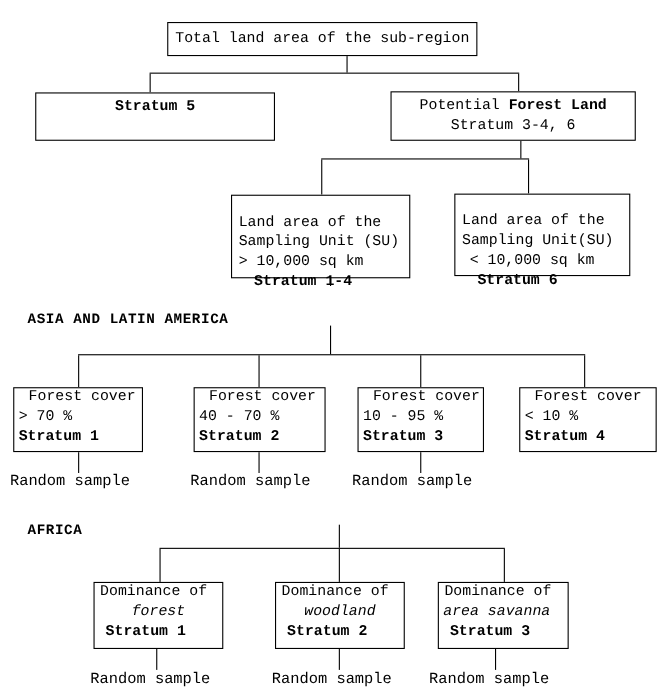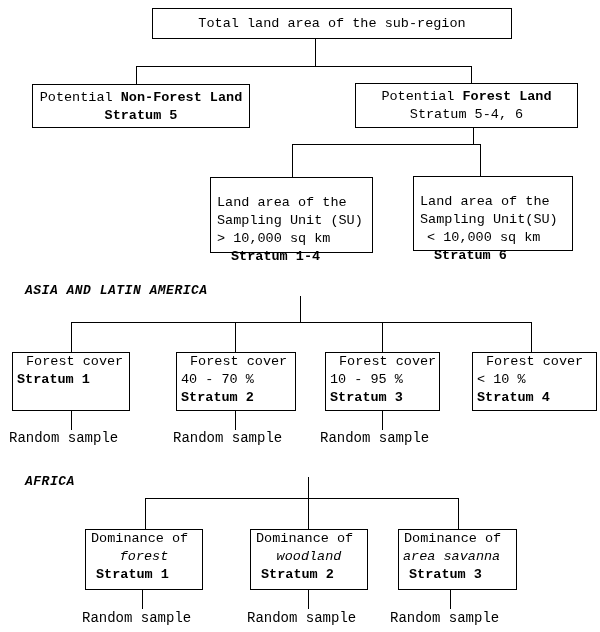--- a/index.html
+++ b/index.html
@@ -20,21 +20,21 @@
   .p13{padding-left:13px;}
   .p20{padding-left:20px;}
   .b{font-weight:bold;}
   .i{font-style:italic;}
   .pt2{padding-top:16px;}
   .pt3{padding-top:0;}
   .pt4{padding-top:4px;}
   .hl,.vl{position:absolute;background:#000;}
   .hl{height:1px;}
   .vl{width:1px;}
-  .lbl{position:absolute;font-weight:bold;font-size:13px;white-space:nowrap;letter-spacing:0.5px;font-style:italic;}
+  .lbl{position:absolute;font-weight:bold;font-size:13px;white-space:nowrap;letter-spacing:0.5px;}
   .sample{position:absolute;font-size:14px;white-space:nowrap;}
   .rootbox{line-height:29px;}
 </style>
 </head>
 <body>
 
 <div id="stage">
 
   <div class="vl" style="left:315px;top:39px;height:27px;"></div>
   <div class="hl" style="left:136px;top:66px;width:336px;"></div>
@@ -58,52 +58,52 @@
 
   <div class="vl" style="left:308px;top:477px;height:21px;"></div>
   <div class="hl" style="left:145px;top:498px;width:314px;"></div>
   <div class="vl" style="left:145px;top:499px;height:31px;"></div>
   <div class="vl" style="left:308px;top:499px;height:31px;"></div>
   <div class="vl" style="left:458px;top:499px;height:31px;"></div>
   <div class="vl" style="left:142px;top:590px;height:19px;"></div>
   <div class="vl" style="left:308px;top:590px;height:19px;"></div>
   <div class="vl" style="left:450px;top:590px;height:19px;"></div>
 
-  <div class="box rootbox" style="left:152px;top:8px;width:360px;height:31px;">
+  <div class="box rootbox" style="left:152px;top:20px;width:282px;height:31px;">
     <div class="ln c">Total land area of the sub-region</div>
   </div>
 
   <div class="box pt4" style="left:32px;top:84px;width:218px;height:44px;">
-    <div class="ln c"><span>Potential </span><span class="b">Non-Forest Land</span></div>
     <div class="ln c b">Stratum 5</div>
   </div>
 
   <div class="box pt4" style="left:355px;top:83px;width:223px;height:45px;">
     <div class="ln c"><span>Potential </span><span class="b">Forest Land</span></div>
-    <div class="ln c">Stratum 5-4, 6</div>
+    <div class="ln c">Stratum 3-4, 6</div>
   </div>
 
   <div class="box pt2" style="left:210px;top:177px;width:163px;height:76px;">
     <div class="ln">Land area of the</div>
     <div class="ln">Sampling Unit (SU)</div>
     <div class="ln">&gt; 10,000 sq km</div>
     <div class="ln p20 b">Stratum 1-4</div>
   </div>
 
   <div class="box pt2" style="left:413px;top:176px;width:160px;height:75px;">
     <div class="ln">Land area of the</div>
     <div class="ln">Sampling Unit(SU)</div>
     <div class="ln p13">&lt; 10,000 sq km</div>
     <div class="ln p20 b">Stratum 6</div>
   </div>
 
   <div class="lbl" style="left:25px;top:283px;">ASIA AND LATIN AMERICA</div>
 
   <div class="box pt3" style="left:12px;top:352px;width:118px;height:59px;">
     <div class="ln p13">Forest cover</div>
+    <div class="ln p4">&gt; 70 %</div>
     <div class="ln p4 b">Stratum 1</div>
   </div>
 
   <div class="box pt3" style="left:176px;top:352px;width:120px;height:59px;">
     <div class="ln p13">Forest cover</div>
     <div class="ln p4">40 - 70 %</div>
     <div class="ln p4 b">Stratum 2</div>
   </div>
 
   <div class="box pt3" style="left:325px;top:352px;width:115px;height:59px;">

